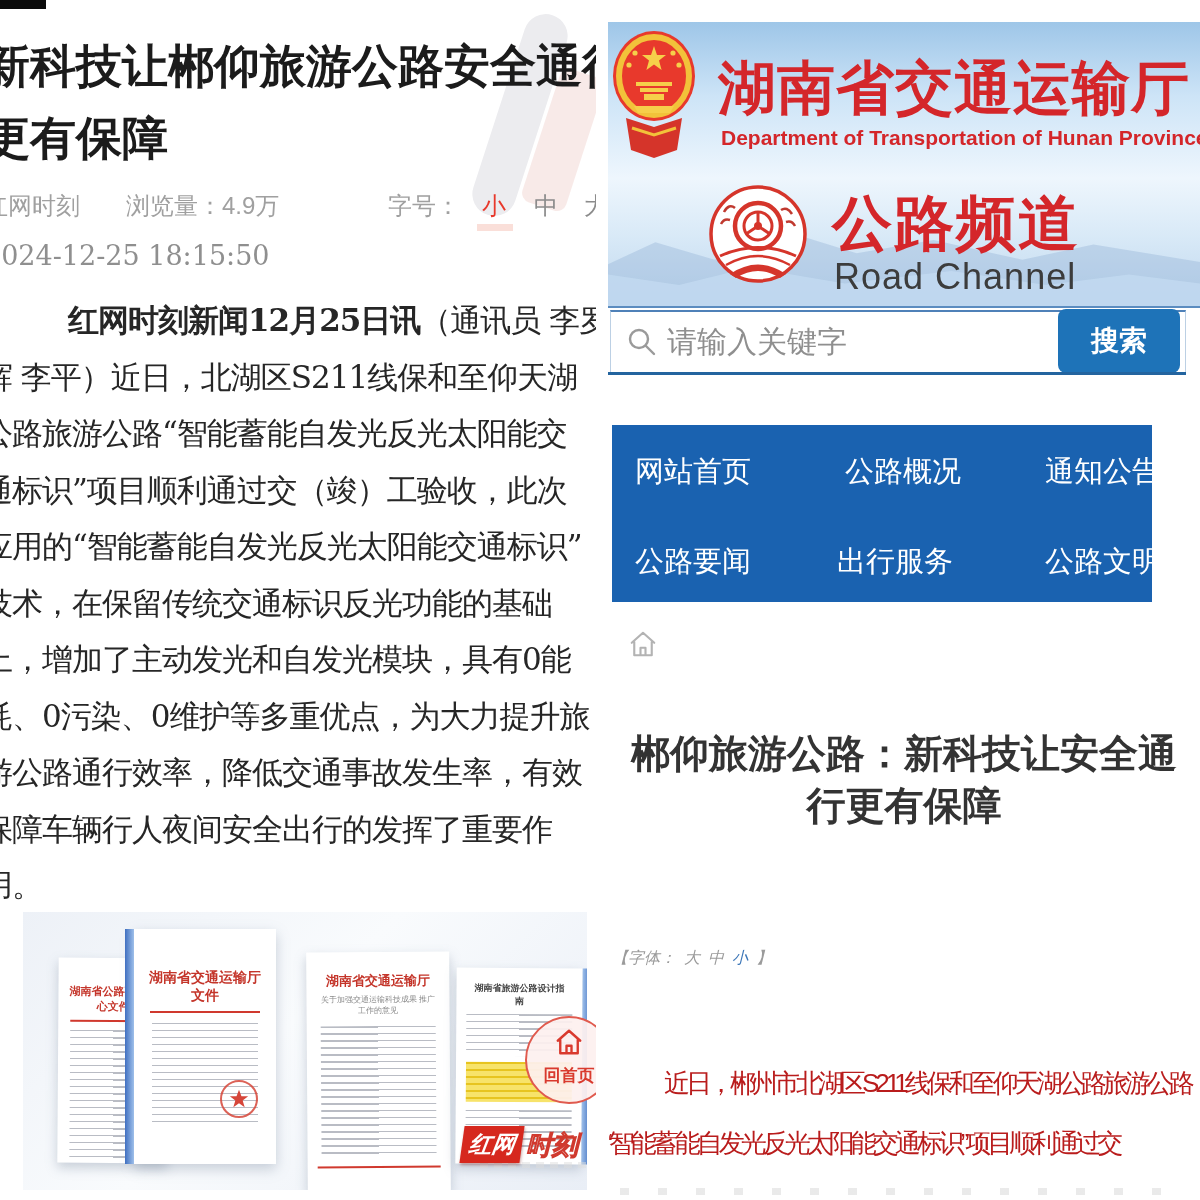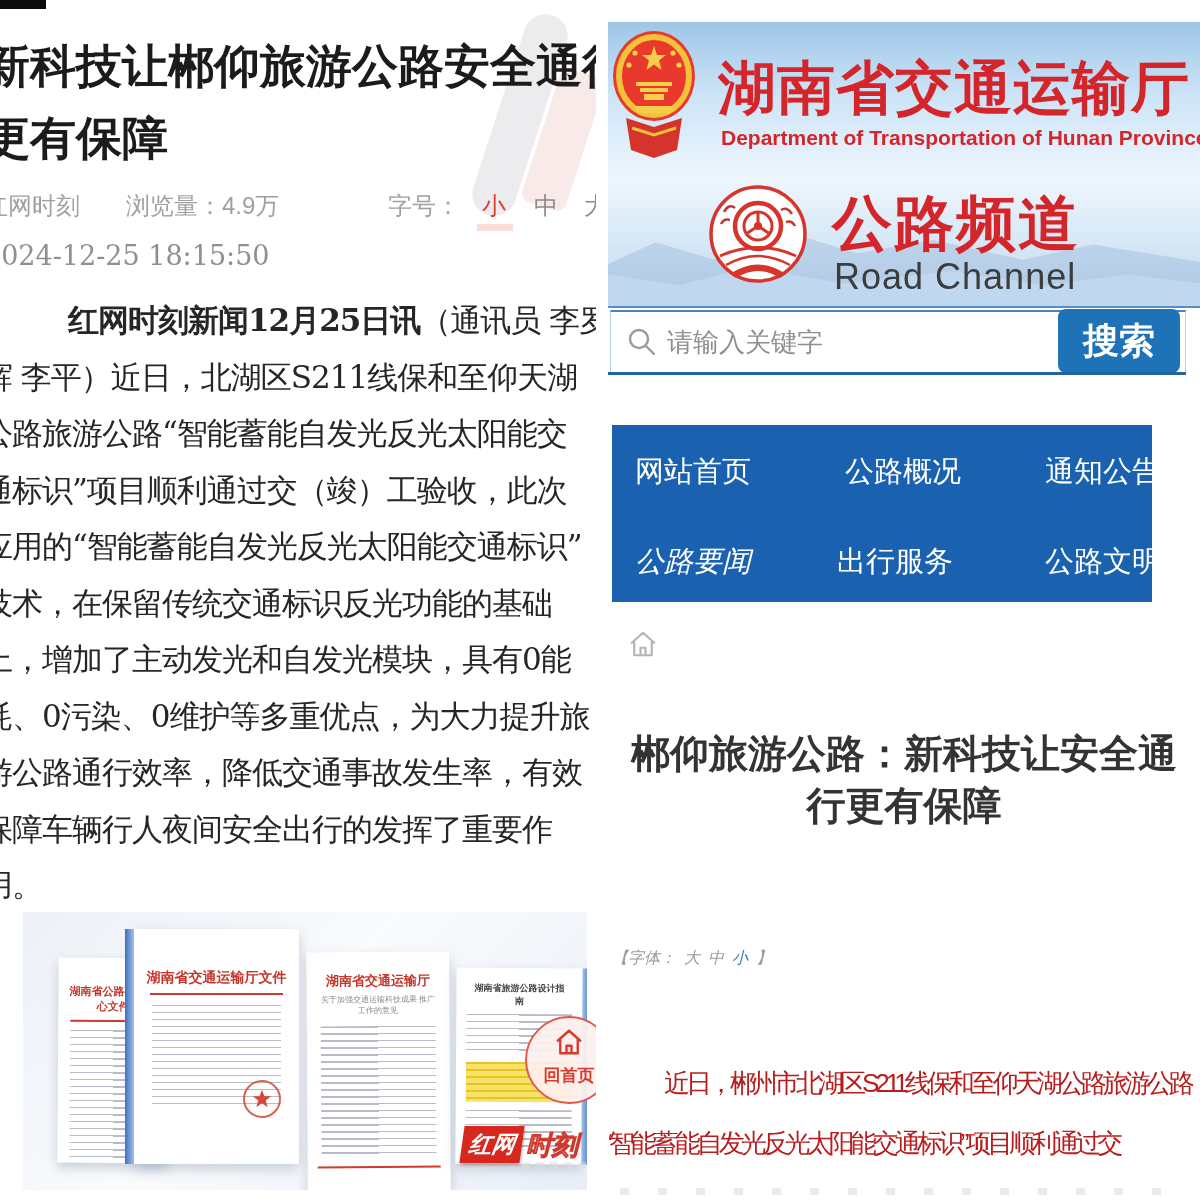--- a/index.html
+++ b/index.html
@@ -34,21 +34,21 @@
   .lp-lead { padding-left:86px; }
   .lp-lead b { font-weight:bold; }
   
   .lp-fig { left:23px; top:912px; width:564px; height:278px; overflow:hidden;
             background:linear-gradient(135deg,#edf1f7 0%,#f9fbfd 45%,#e9eef6 100%); }
   .doc { position:absolute; background:#fff; box-shadow:0 5px 12px rgba(110,125,150,.35); }
   .doc-t { text-align:center; font-weight:bold; color:#c4352a; }
   .fl { background:repeating-linear-gradient(180deg,#b9bcc4 0 1.5px,transparent 1.5px 7px); }
   .redrule { height:2px; background:#d0392e; }
   .doc1 { left:35px; top:46px; width:110px; height:205px; transform:rotate(.4deg); }
-  .doc2 { left:111px; top:17px; width:165px; height:235px; z-index:2; }
+  .doc2 { left:111px; top:17px; width:142px; height:235px; z-index:2; }
   .spineL { position:absolute; left:-9px; top:0; width:9px; height:100%;
             background:linear-gradient(90deg,#3f6fc0,#9fc0ea); }
   .spineR { position:absolute; right:-9px; top:0; width:9px; height:100%;
             background:linear-gradient(90deg,#9fc0ea,#3f6fc0); }
   .doc3 { left:284px; top:40px; width:143px; height:240px; transform:rotate(-.4deg); }
   .doc4 { left:433px; top:56px; width:126px; height:196px; transform:rotate(.4deg); }
   .hl { background:repeating-linear-gradient(180deg,#e7c41f 0 2px,#f7e36a 2px 7px); }
   .seal { position:absolute; width:38px; height:38px; border:2px solid rgba(214,70,58,.85);
           border-radius:50%; right:18px; bottom:46px; display:flex; align-items:center;
           justify-content:center; }
@@ -82,27 +82,27 @@
             white-space:nowrap; }
   .channel-cn { left:224px; top:184px; font-size:60px; font-weight:bold; color:#d4262a;
                 letter-spacing:2px; white-space:nowrap; }
   .channel-en { left:226px; top:256px; font-size:36px; color:#3c3c3c; letter-spacing:1px;
                 white-space:nowrap; }
   .emblem { left:4px; top:30px; }
   .wheel { left:100px; top:184px; }
   .search-row { left:2px; top:310px; width:576px; height:63px; background:#fff;
                 border:1px solid #bcd0e4; border-top:2px solid #4f81b8; display:flex;
                 align-items:center; }
-  .search-input { border:none; outline:none; flex:1; font-size:26px; color:#444;
+  .search-input { border:none; outline:none; flex:1; font-size:30px; color:#444;
                   margin-left:10px; font-family:"Liberation Sans",sans-serif;
                   background:transparent; }
   .search-input::placeholder { color:#8f8f8f; }
   .search-icon { margin-left:16px; flex:0 0 auto; height:30px; }
   .search-btn { position:absolute; left:450px; top:309px; width:122px; height:64px;
-                background:#1e73b8; color:#fff; font-size:36px; font-weight:bold;
+                background:#1e73b8; color:#fff; font-size:28px; font-weight:bold;
                 border:none; border-radius:8px; cursor:pointer; }
   .search-ul { left:0; top:372px; width:578px; height:3px; background:#23649f; }
   .nav { left:4px; top:425px; width:540px; height:177px; background:#1a62b0; }
   .nav-item { position:absolute; color:#fff; font-size:29px; white-space:nowrap; cursor:pointer; }
   .crumb-icon { left:20px; top:630px; }
   .crumb-text { left:58px; top:636px; font-size:25px; color:#a8a8a8; white-space:nowrap; }
   .art-title { left:0; top:728px; width:592px; text-align:center; font-size:39px;
                font-weight:bold; color:#333; line-height:52px; }
   .art-title div { white-space:nowrap; }
   .art-meta { left:0; top:886px; width:592px; text-align:center; font-size:22px;
@@ -249,21 +249,21 @@
     </svg>
     <input class="search-input" placeholder="请输入关键字" style="">
   </div>
   <button class="abs search-btn">搜索</button>
   <div class="abs search-ul"></div>
 
   <div class="abs nav">
     <div class="nav-item" style="left:23px; top:27px;">网站首页</div>
     <div class="nav-item" style="left:233px; top:27px;">公路概况</div>
     <div class="nav-item" style="left:433px; top:27px;">通知公告</div>
-    <div class="nav-item" style="left:23px; top:117px;font-style:italic;">公路要闻</div>
+    <div class="nav-item" style="left:23px; top:117px;">公路要闻</div>
     <div class="nav-item" style="left:225px; top:117px;">出行服务</div>
     <div class="nav-item" style="left:433px; top:117px;">公路文明</div>
   </div>
 
   <svg class="abs crumb-icon" width="30" height="28" viewBox="0 0 24 22">
     <path d="M3,10 L12,2 L21,10 M5,9 V20 H19 V9 M10,20 V14 H14 V20" fill="none" stroke="#b3b3b3" stroke-width="1.7" stroke-linecap="round" stroke-linejoin="round"></path>
   </svg>
 
   <div class="abs art-title">
     <div>郴仰旅游公路：新科技让安全通</div>

